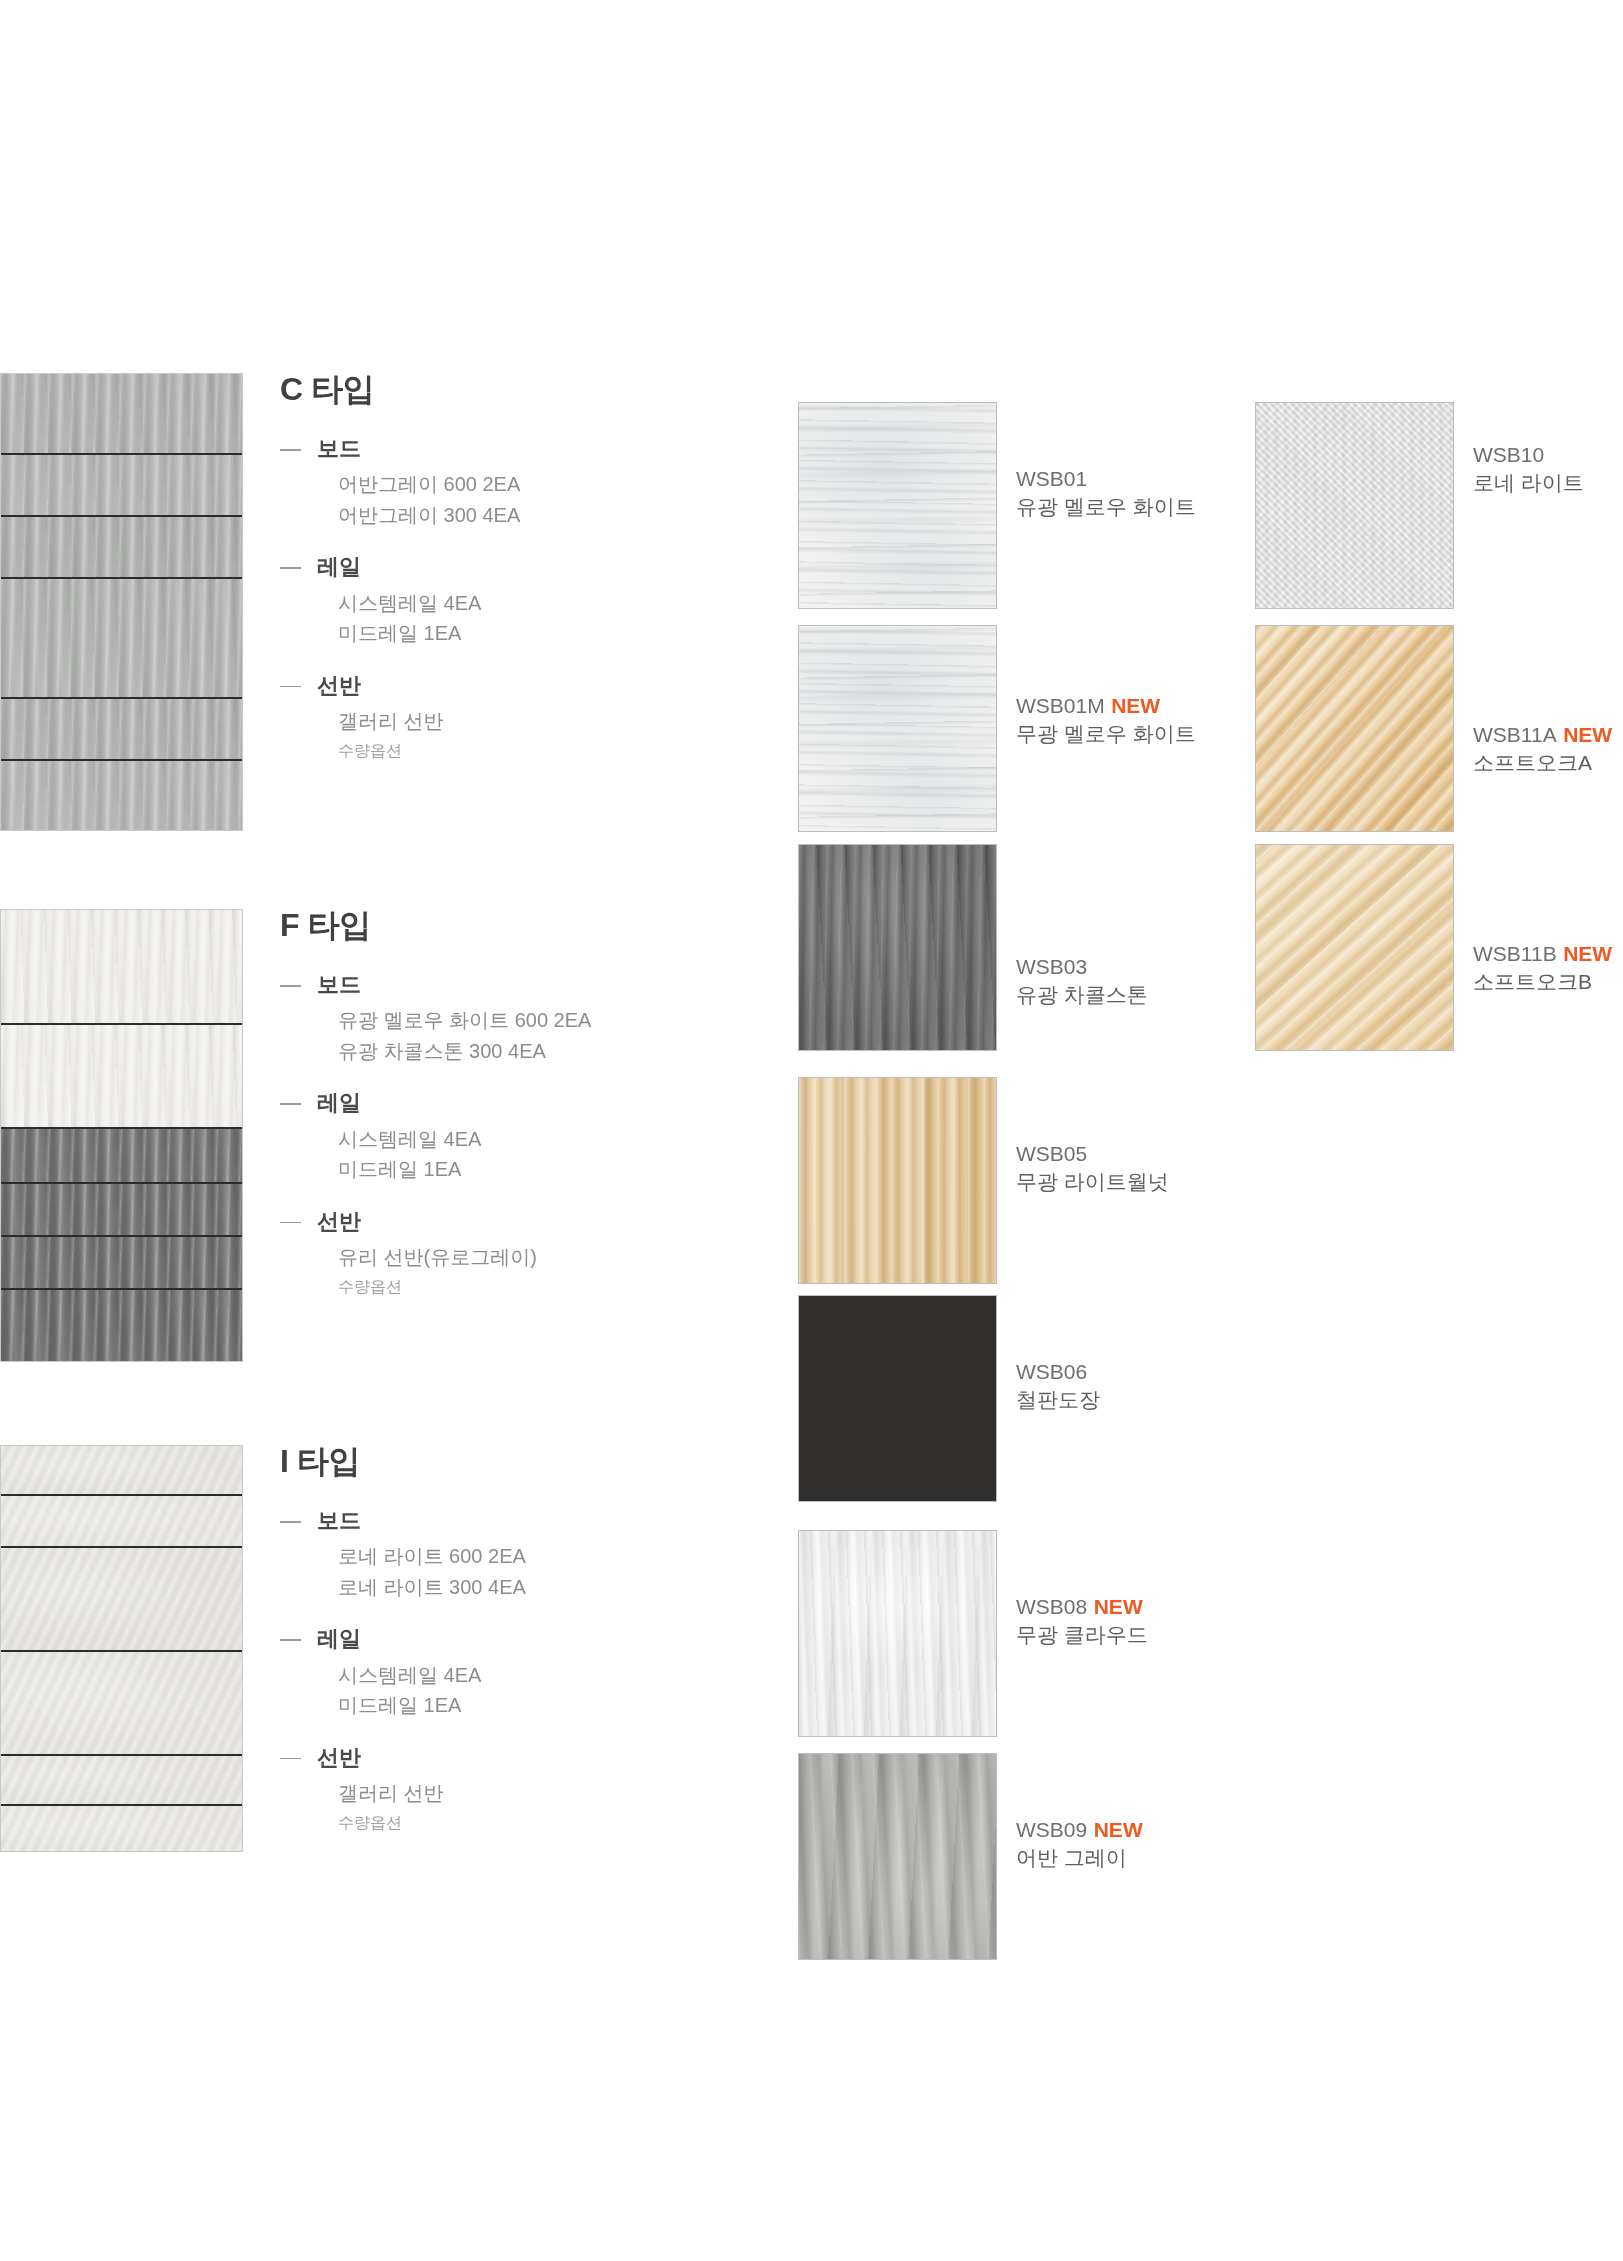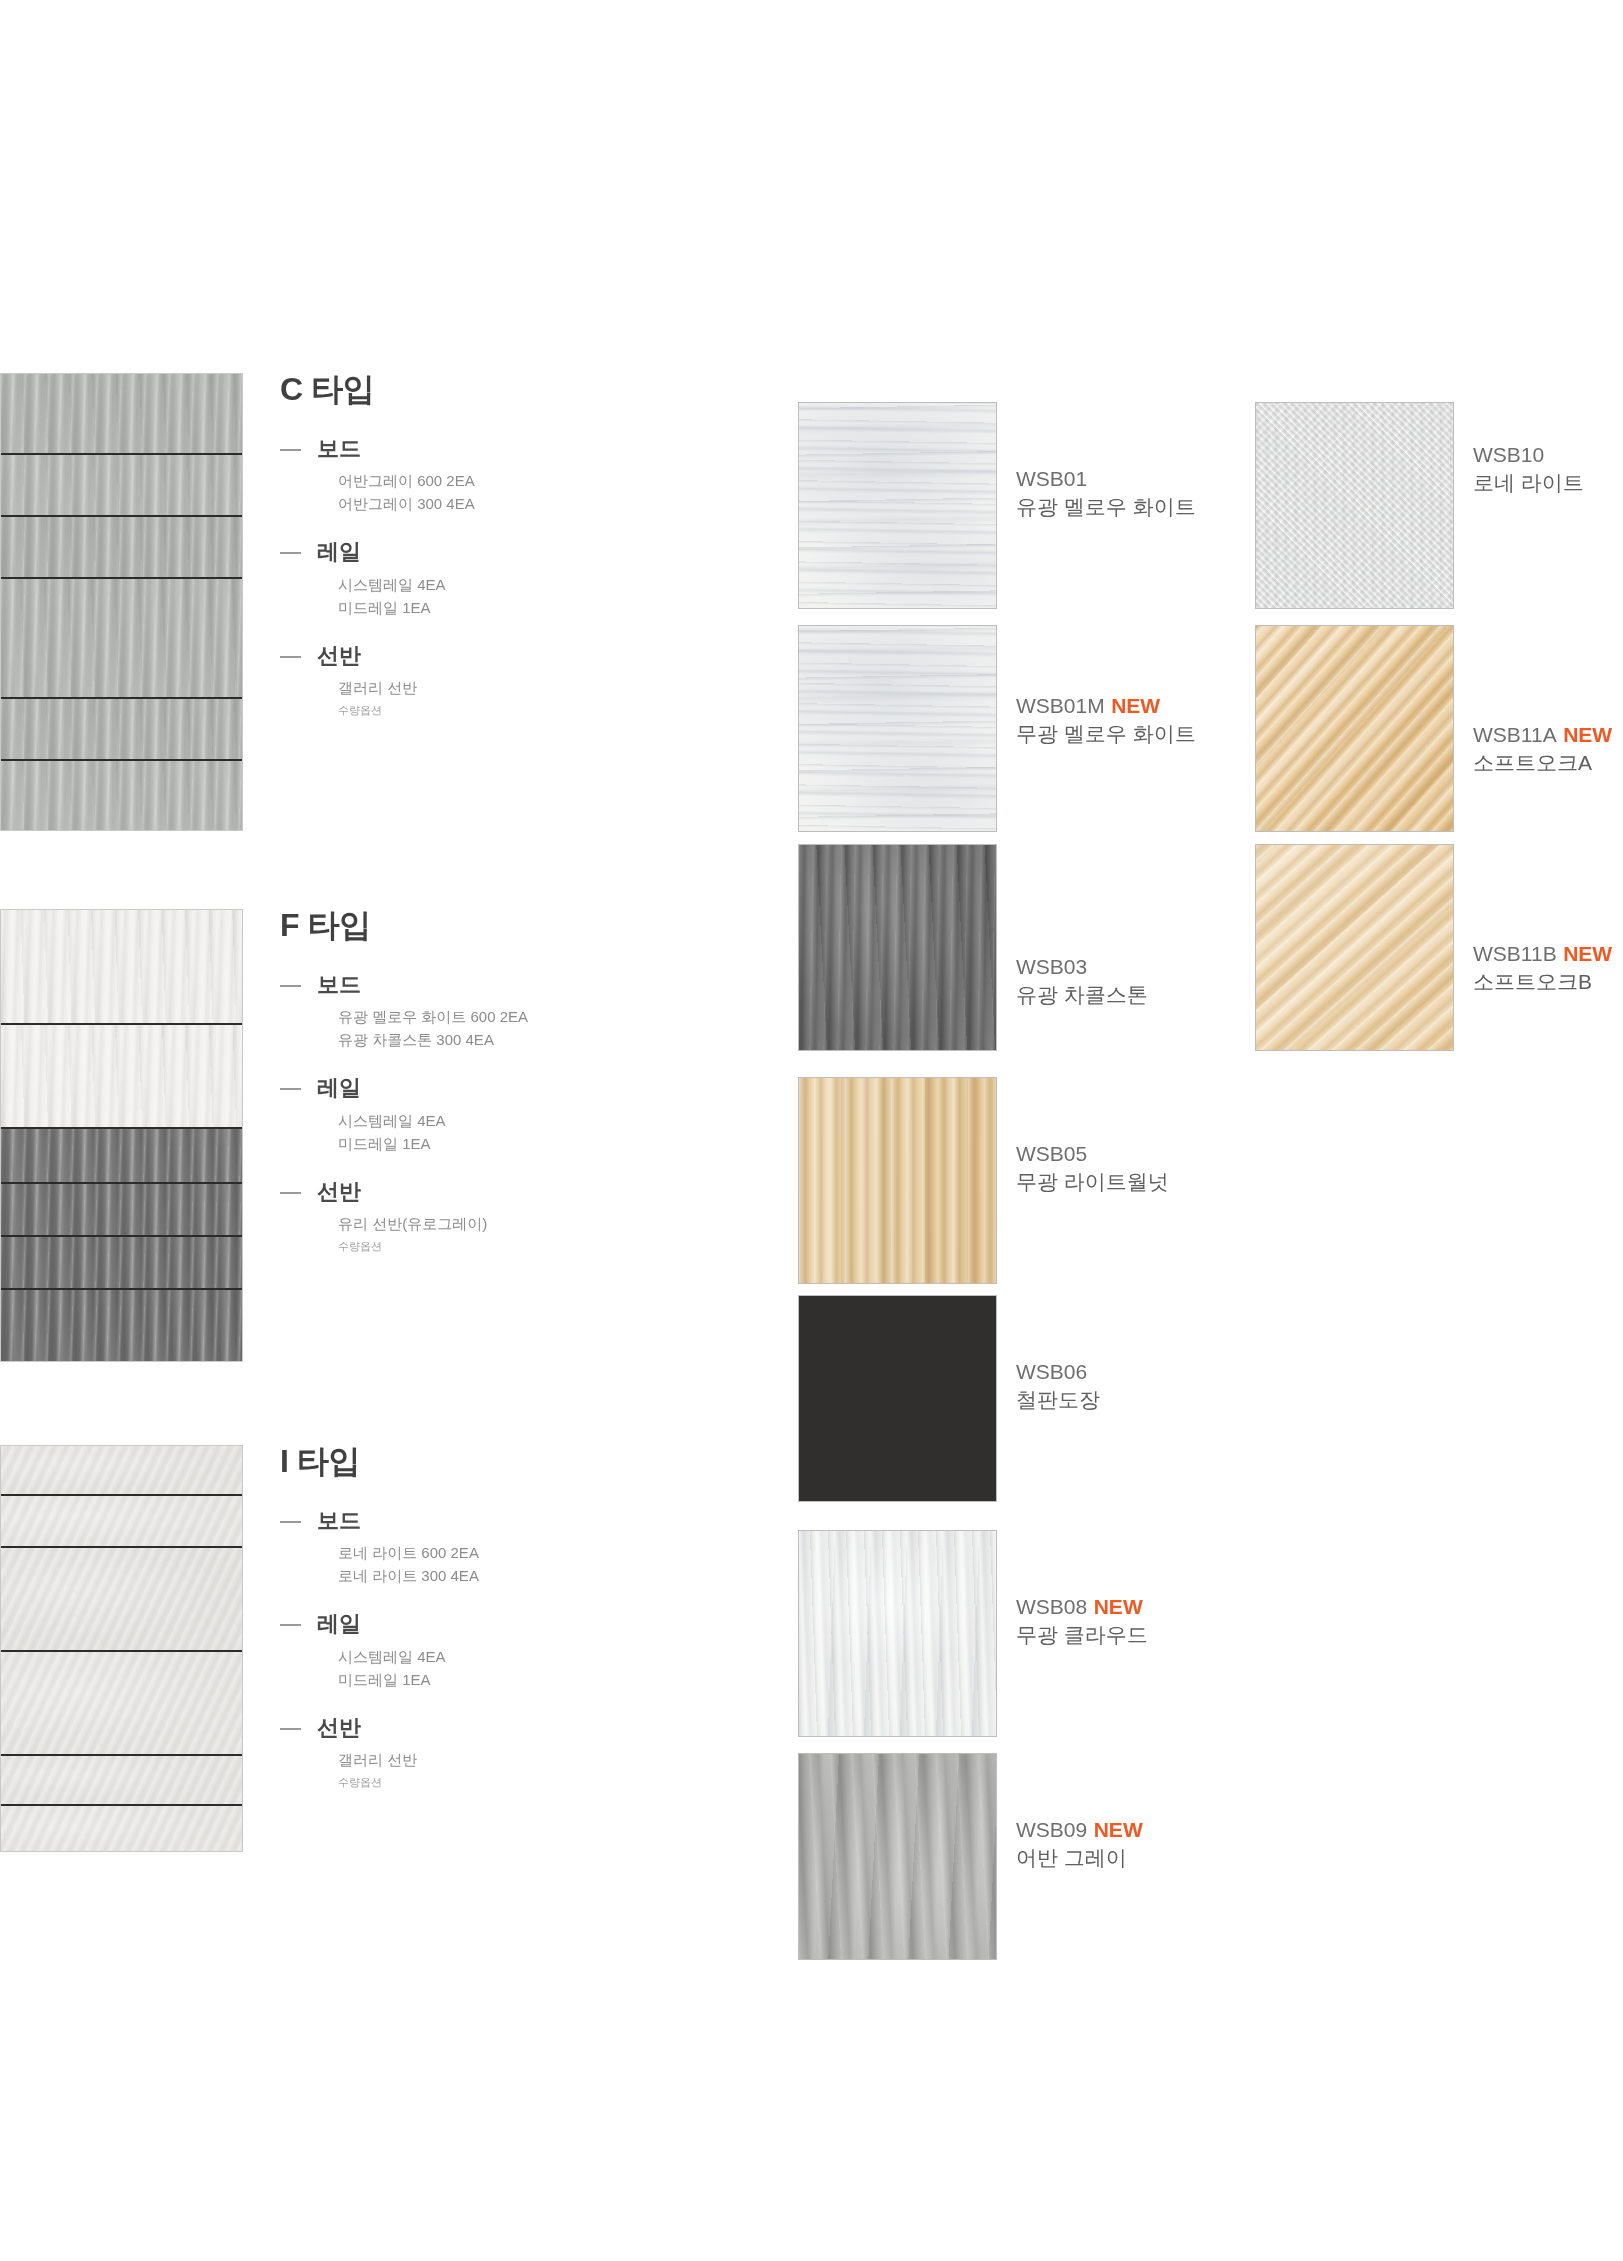--- a/index.html
+++ b/index.html
@@ -65,25 +65,25 @@
   .group:last-child{margin-bottom:0;}
   .dash{
     position:absolute;left:0;top:13px;
     width:21px;height:1.6px;background:#9a9a9a;
   }
   .group-title{
     font-size:22px;font-weight:700;color:#4a4a4a;
     margin:0 0 9px 0;line-height:1.15;
   }
   .group-item{
-    font-size:15px;color:#8c8c8c;line-height:1.48;
+    font-size:20px;color:#8c8c8c;line-height:1.48;
     margin:0 0 0.8px 21px;font-weight:400;
   }
   .group-note{
-    font-size:11px;color:#a0a0a0;line-height:1.4;
+    font-size:16px;color:#a0a0a0;line-height:1.4;
     margin:3.2px 0 0 21px;font-weight:400;
   }
 
   
   .swatch-grid{position:absolute;}
   .swatch-cell{position:absolute;}
   .swatch{
     position:absolute;left:0;top:0;
     width:199px;height:207px;
     border:0.8px solid #bdbdbd;

